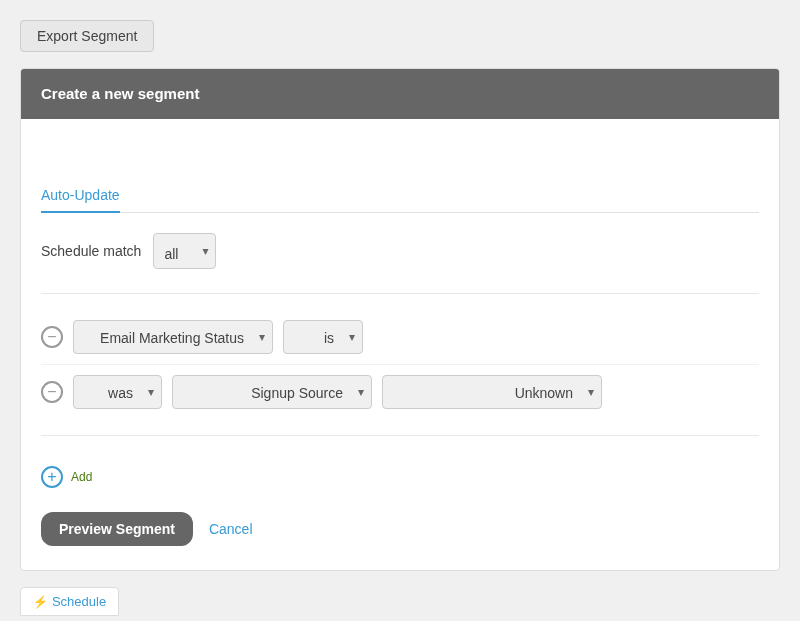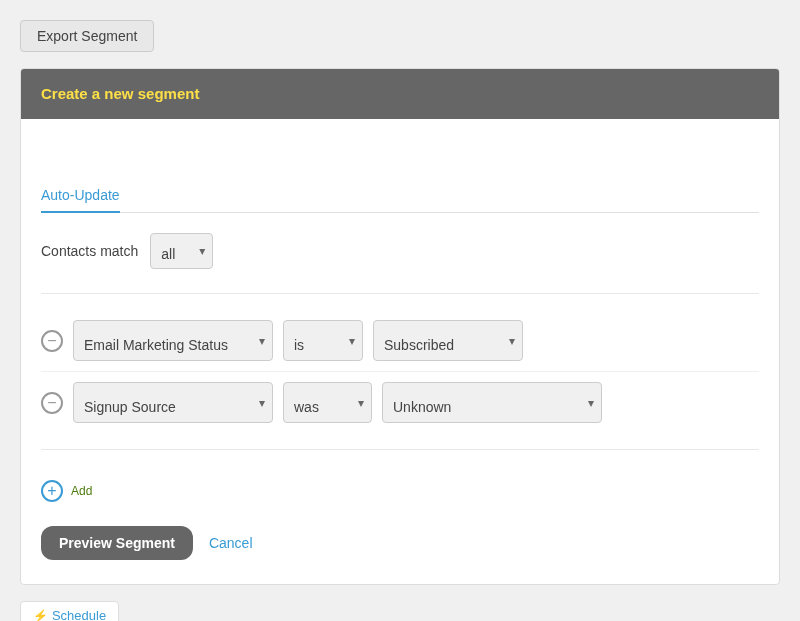--- a/index.html
+++ b/index.html
@@ -38,21 +38,21 @@
       overflow: hidden;
       margin-bottom: 16px;
     }
 
     .card-header {
       background: #666;
       padding: 16px 20px;
     }
 
     .card-header-title {
-      color: #fde047;
+      color: #ffffff;
       font-size: 15px;
       font-weight: 600;
     }
 
     .card-body {
       padding: 20px 20px 24px;
       margin-top: 40px;
     }
 
     .tab-row {
@@ -141,25 +141,26 @@
       font-size: 16px;
       line-height: 1;
     }
 
     .condition-select {
       appearance: none;
       -webkit-appearance: none;
       background: #f0f0f0;
       border: 1px solid #ccc;
       border-radius: 4px;
-      padding: 16px 28px 7px 10px;
+      padding: 9px 28px 7px 10px;
       font-size: 14px;
       color: #444;
       cursor: pointer;
       outline: none;
+      text-align: right;
     }
 
     .condition-select-wrapper {
       position: relative;
       display: inline-flex;
       align-items: center;
     }
 
     .condition-select-wrapper::after {
       content: "▾";
@@ -259,21 +260,21 @@
       <span class="card-header-title">Create a new segment</span>
     </div>
 
     <div class="card-body">
 
       <div class="tab-row">
         <span class="tab-item">Auto-Update</span>
       </div>
 
       <div class="contacts-match-row">
-        <span>Contacts match</span>
+        <span>Schedule match</span>
         <div class="select-wrapper">
           <select>
             <option value="all">all</option>
             <option value="any">any</option>
           </select>
         </div>
       </div>
 
       <div class="conditions-section">
 
@@ -285,41 +286,35 @@
             <select class="condition-select field-select">
               <option value="email_marketing_status">Email Marketing Status</option>
             </select>
           </div>
           <div class="condition-select-wrapper">
             <select class="condition-select operator-select">
               <option value="is">is</option>
               <option value="is_not">is not</option>
             </select>
           </div>
-          <div class="condition-select-wrapper">
-            <select class="condition-select value-select">
-              <option value="subscribed">Subscribed</option>
-              <option value="unsubscribed">Unsubscribed</option>
-            </select>
-          </div>
         </div>
 
         <div class="condition-row">
           <button class="remove-btn">
             <span>−</span>
           </button>
           <div class="condition-select-wrapper">
-            <select class="condition-select field-select">
-              <option value="signup_source">Signup Source</option>
-            </select>
-          </div>
-          <div class="condition-select-wrapper">
             <select class="condition-select operator-select">
               <option value="was">was</option>
               <option value="was_not">was not</option>
+            </select>
+          </div>
+          <div class="condition-select-wrapper">
+            <select class="condition-select field-select">
+              <option value="signup_source">Signup Source</option>
             </select>
           </div>
           <div class="condition-select-wrapper">
             <select class="condition-select value-select-wide">
               <option value="unknown">Unknown</option>
               <option value="api">API</option>
               <option value="manual">Manual</option>
             </select>
           </div>
         </div>

